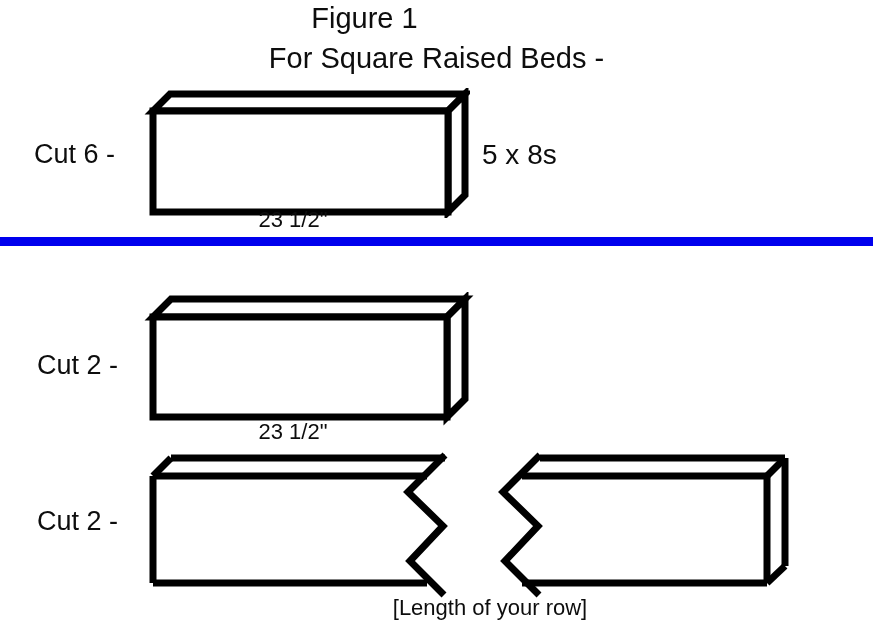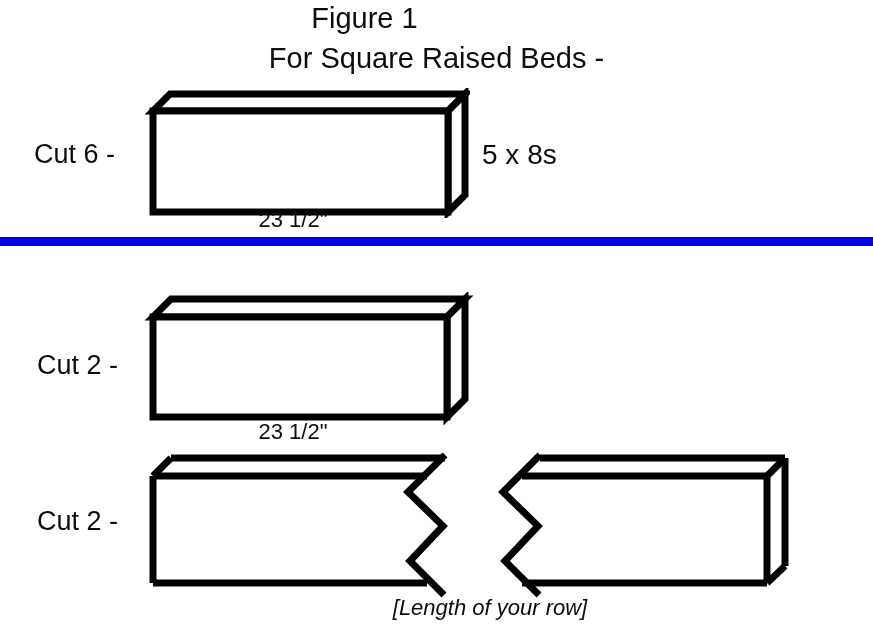--- a/index.html
+++ b/index.html
@@ -55,21 +55,21 @@
     left: 482px;
     top: 141px;
   }
 
   .dim-label {
     font-size: 22px;
     text-align: center;
   }
   #dim-1 { left: 178px; top: 209px; width: 230px; }
   #dim-2 { left: 178px; top: 421px; width: 230px; }
-  #dim-3 { left: 330px; top: 597px; width: 320px; font-style: italic; }
+  #dim-3 { left: 330px; top: 597px; width: 320px; }
 
   .board-svg {
     position: absolute;
     display: block;
   }
   #board-square-4 { left: 140px; top: 88px; }
   #board-long-2   { left: 140px; top: 292px; }
   #board-long-row { left: 140px; top: 450px; }
 
   #divider-blue {

